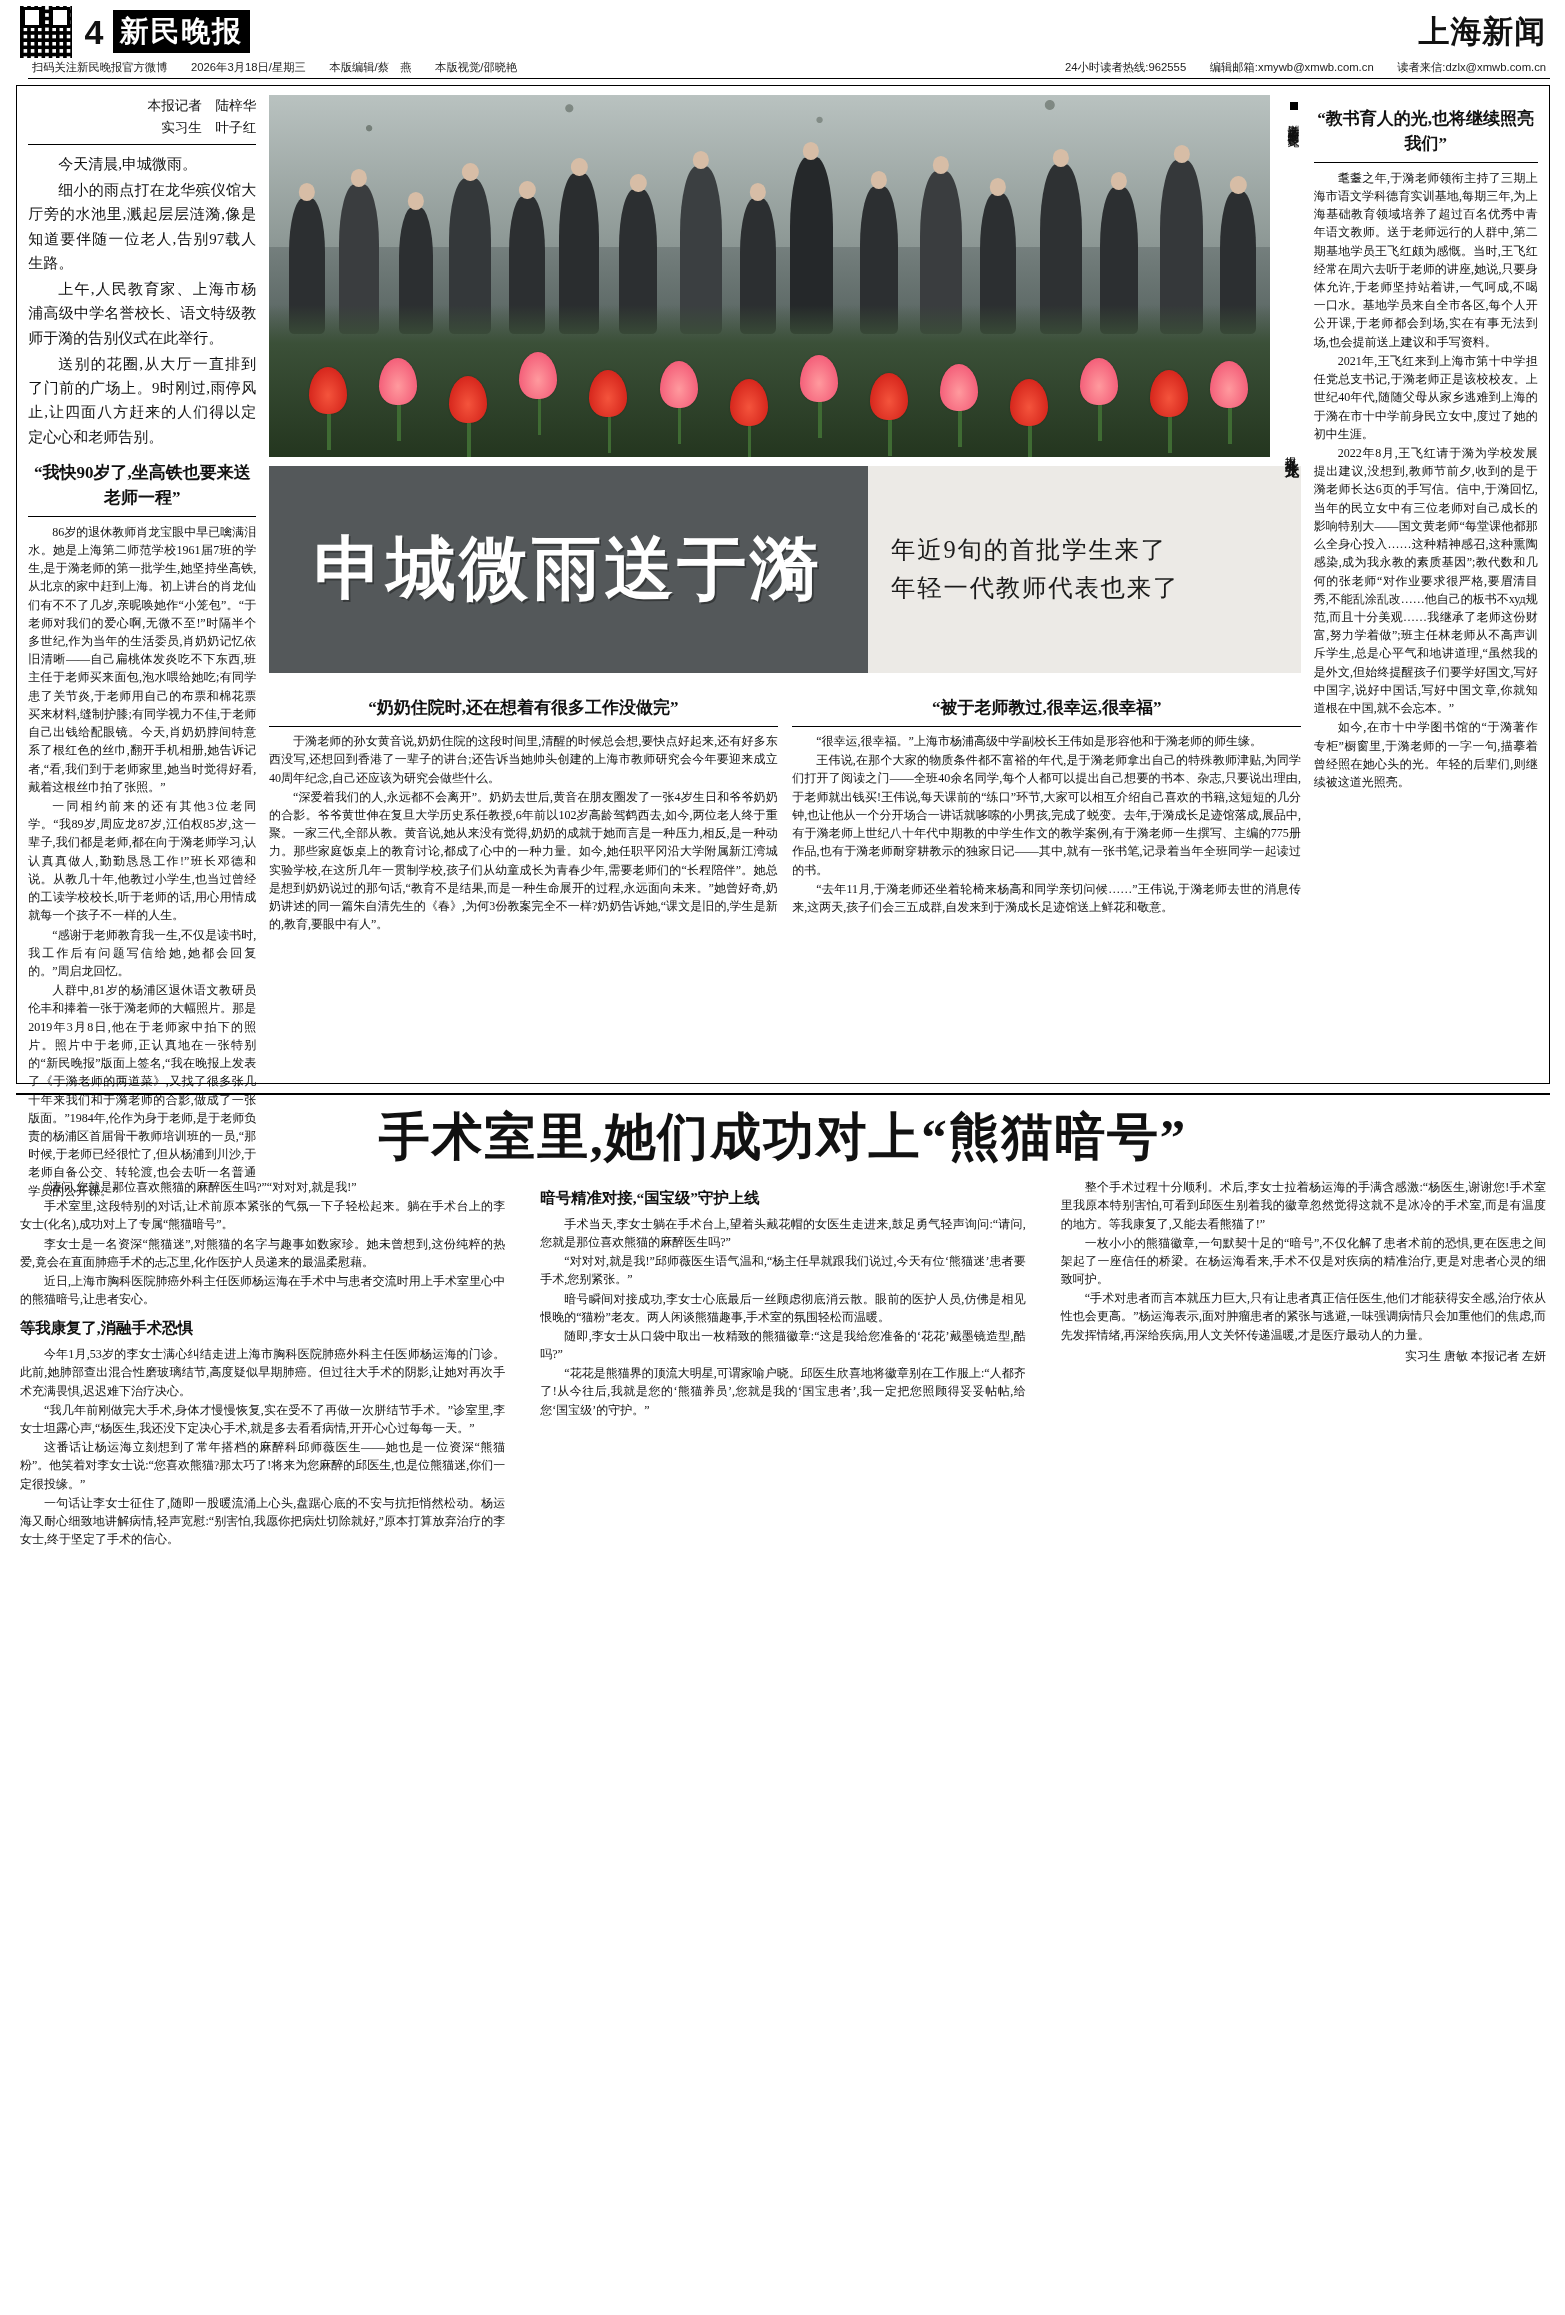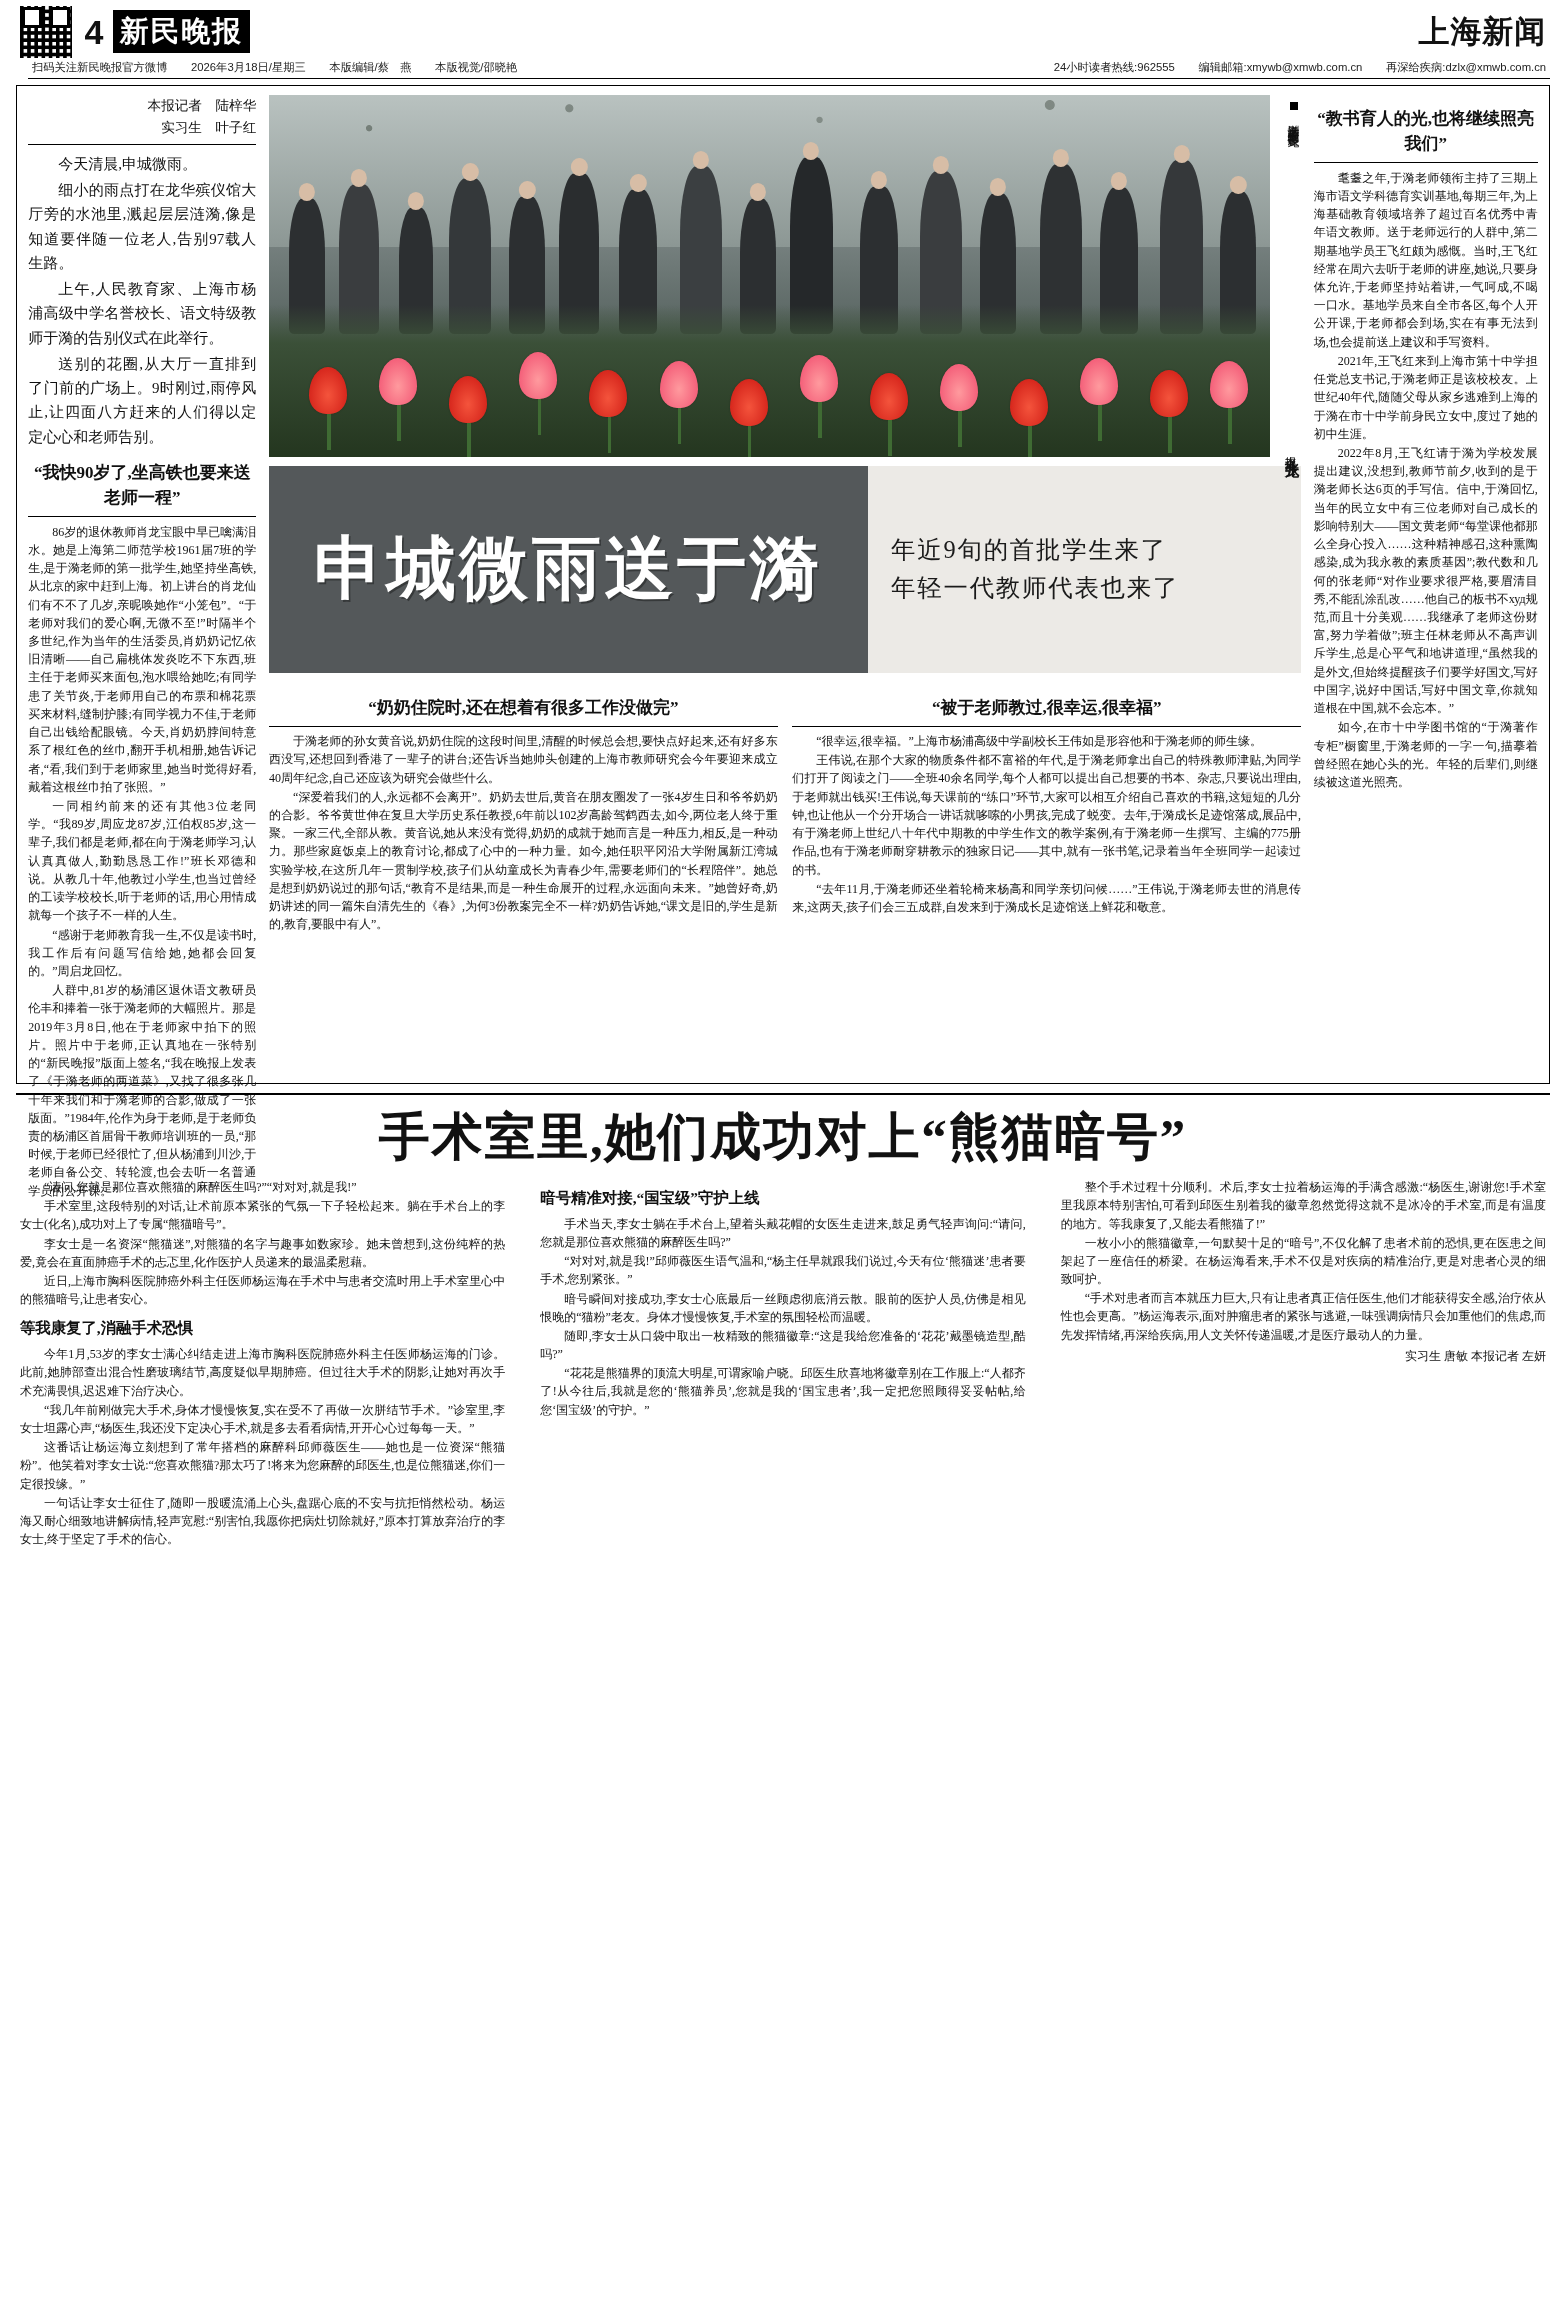--- a/index.html
+++ b/index.html
@@ -336,21 +336,21 @@
   <div class="subbar">
     <div class="s-left">
       <span>扫码关注新民晚报官方微博</span>
       <span>2026年3月18日/星期三</span>
       <span>本版编辑/蔡　燕</span>
       <span>本版视觉/邵晓艳</span>
     </div>
     <div class="s-right">
       <span>24小时读者热线:962555</span>
       <span>编辑邮箱:xmywb@xmwb.com.cn</span>
-      <span>再深给疾病:dzlx@xmwb.com.cn</span>
+      <span>读者来信:dzlx@xmwb.com.cn</span>
     </div>
   </div>
 
   <div class="top-section">
 
     <div class="col-left">
       <div class="byline">
         <div>本报记者　陆梓华</div>
         <div>实习生　叶子红</div>
       </div>
@@ -482,21 +482,21 @@
           <p>“我几年前刚做完大手术,身体才慢慢恢复,实在受不了再做一次胼结节手术。”诊室里,李女士坦露心声,“杨医生,我还没下定决心手术,就是多去看看病情,开开心心过每每一天。”</p>
           <p>这番话让杨运海立刻想到了常年搭档的麻醉科邱师薇医生——她也是一位资深“熊猫粉”。他笑着对李女士说:“您喜欢熊猫?那太巧了!将来为您麻醉的邱医生,也是位熊猫迷,你们一定很投缘。”</p>
           <p>一句话让李女士征住了,随即一股暖流涌上心头,盘踞心底的不安与抗拒悄然松动。杨运海又耐心细致地讲解病情,轻声宽慰:“别害怕,我愿你把病灶切除就好,”原本打算放弃治疗的李女士,终于坚定了手术的信心。</p>
         </div>
       </div>
       <div class="bcol">
         <div class="b-sub">暗号精准对接,“国宝级”守护上线</div>
         <div class="body-text">
           <p>手术当天,李女士躺在手术台上,望着头戴花帽的女医生走进来,鼓足勇气轻声询问:“请问,您就是那位喜欢熊猫的麻醉医生吗?”</p>
           <p>“对对对,就是我!”邱师薇医生语气温和,“杨主任早就跟我们说过,今天有位‘熊猫迷’患者要手术,您别紧张。”</p>
-          <p>暗号瞬间对接成功,李女士心底最后一丝顾虑彻底消云散。眼前的医护人员,仿佛是相见恨晚的“猫粉”老友。身体才慢慢恢复,手术室的氛围轻松而温暖。</p>
+          <p>暗号瞬间对接成功,李女士心底最后一丝顾虑彻底消云散。眼前的医护人员,仿佛是相见恨晚的“猫粉”老友。两人闲谈熊猫趣事,手术室的氛围轻松而温暖。</p>
           <p>随即,李女士从口袋中取出一枚精致的熊猫徽章:“这是我给您准备的‘花花’戴墨镜造型,酷吗?”</p>
           <p>“花花是熊猫界的顶流大明星,可谓家喻户晓。邱医生欣喜地将徽章别在工作服上:“人都齐了!从今往后,我就是您的‘熊猫养员’,您就是我的‘国宝患者’,我一定把您照顾得妥妥帖帖,给您‘国宝级’的守护。”</p>
         </div>
       </div>
       <div class="bcol">
         <div class="body-text">
           <p>整个手术过程十分顺利。术后,李女士拉着杨运海的手满含感激:“杨医生,谢谢您!手术室里我原本特别害怕,可看到邱医生别着我的徽章忽然觉得这就不是冰冷的手术室,而是有温度的地方。等我康复了,又能去看熊猫了!”</p>
           <p>一枚小小的熊猫徽章,一句默契十足的“暗号”,不仅化解了患者术前的恐惧,更在医患之间架起了一座信任的桥梁。在杨运海看来,手术不仅是对疾病的精准治疗,更是对患者心灵的细致呵护。</p>
           <p>“手术对患者而言本就压力巨大,只有让患者真正信任医生,他们才能获得安全感,治疗依从性也会更高。”杨运海表示,面对肿瘤患者的紧张与逃避,一味强调病情只会加重他们的焦虑,而先发挥情绪,再深给疾病,用人文关怀传递温暖,才是医疗最动人的力量。</p>
         </div>

